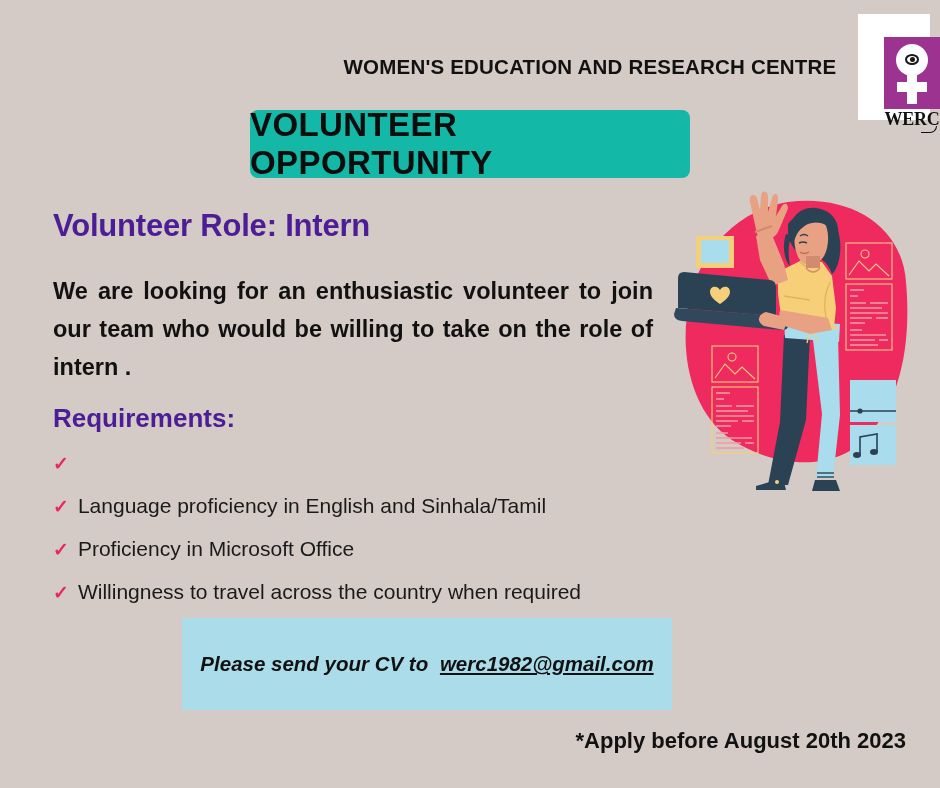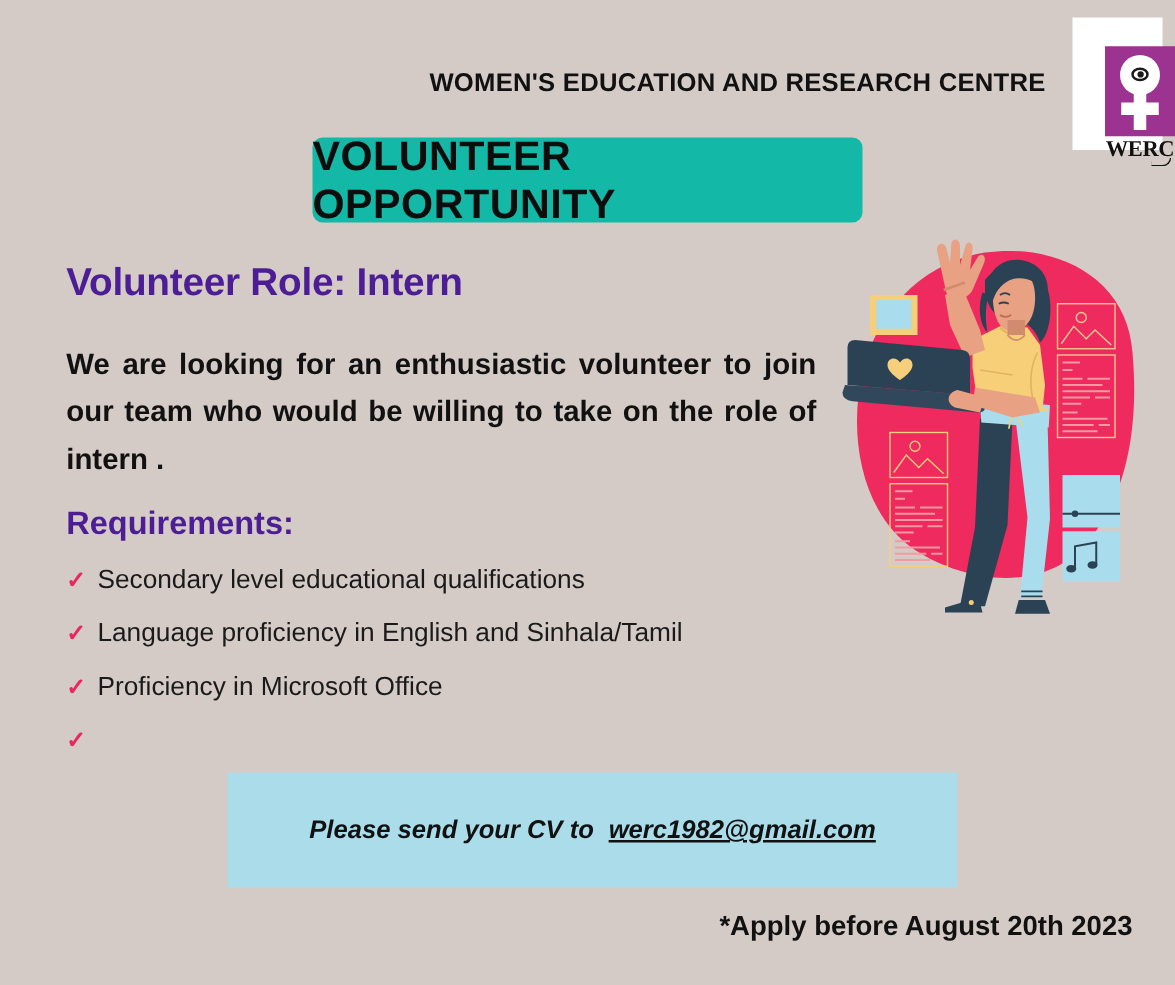--- a/index.html
+++ b/index.html
@@ -157,21 +157,21 @@
     font-size:19px;
     font-weight:bold;
     margin-right:9px;
     flex:0 0 auto;
   }
 
   
   .cv-box{
     position:absolute;
     left:182px; top:618px;
-    width:584px; height:92px;
+    width:490px; height:92px;
     background:#aadcea;
     display:flex;
     flex-direction:column;
     align-items:center;
     justify-content:center;
   }
   .cv-line{
     font-size:20.5px;
     font-weight:bold;
     font-style:italic;
@@ -225,32 +225,32 @@
   <span>VOLUNTEER OPPORTUNITY</span>
 </div>
 
 <div class="role-title">Volunteer Role: Intern</div>
 <div class="intro">We are looking for an enthusiastic volunteer to join our team who would be willing to take on the role of intern .</div>
 <div class="req-title">Requirements:</div>
 
 <ul class="req-list">
   <li>
     <span class="check">✓</span>
-    <span>Secondary level educational qualifications</span>
   </li>
   <li>
     <span class="check">✓</span>
     <span>Language proficiency in English and Sinhala/Tamil</span>
   </li>
   <li>
     <span class="check">✓</span>
     <span>Proficiency in Microsoft Office</span>
   </li>
   <li>
     <span class="check">✓</span>
+    <span>Willingness to travel across the country when required</span>
   </li>
 </ul>
 
 <div class="cv-box">
   <div class="cv-line">
     <span>Please send your CV to</span>
     <a class="cv-email" href="#" style="color:#111;">werc1982@gmail.com</a>
   </div>
 </div>
 

